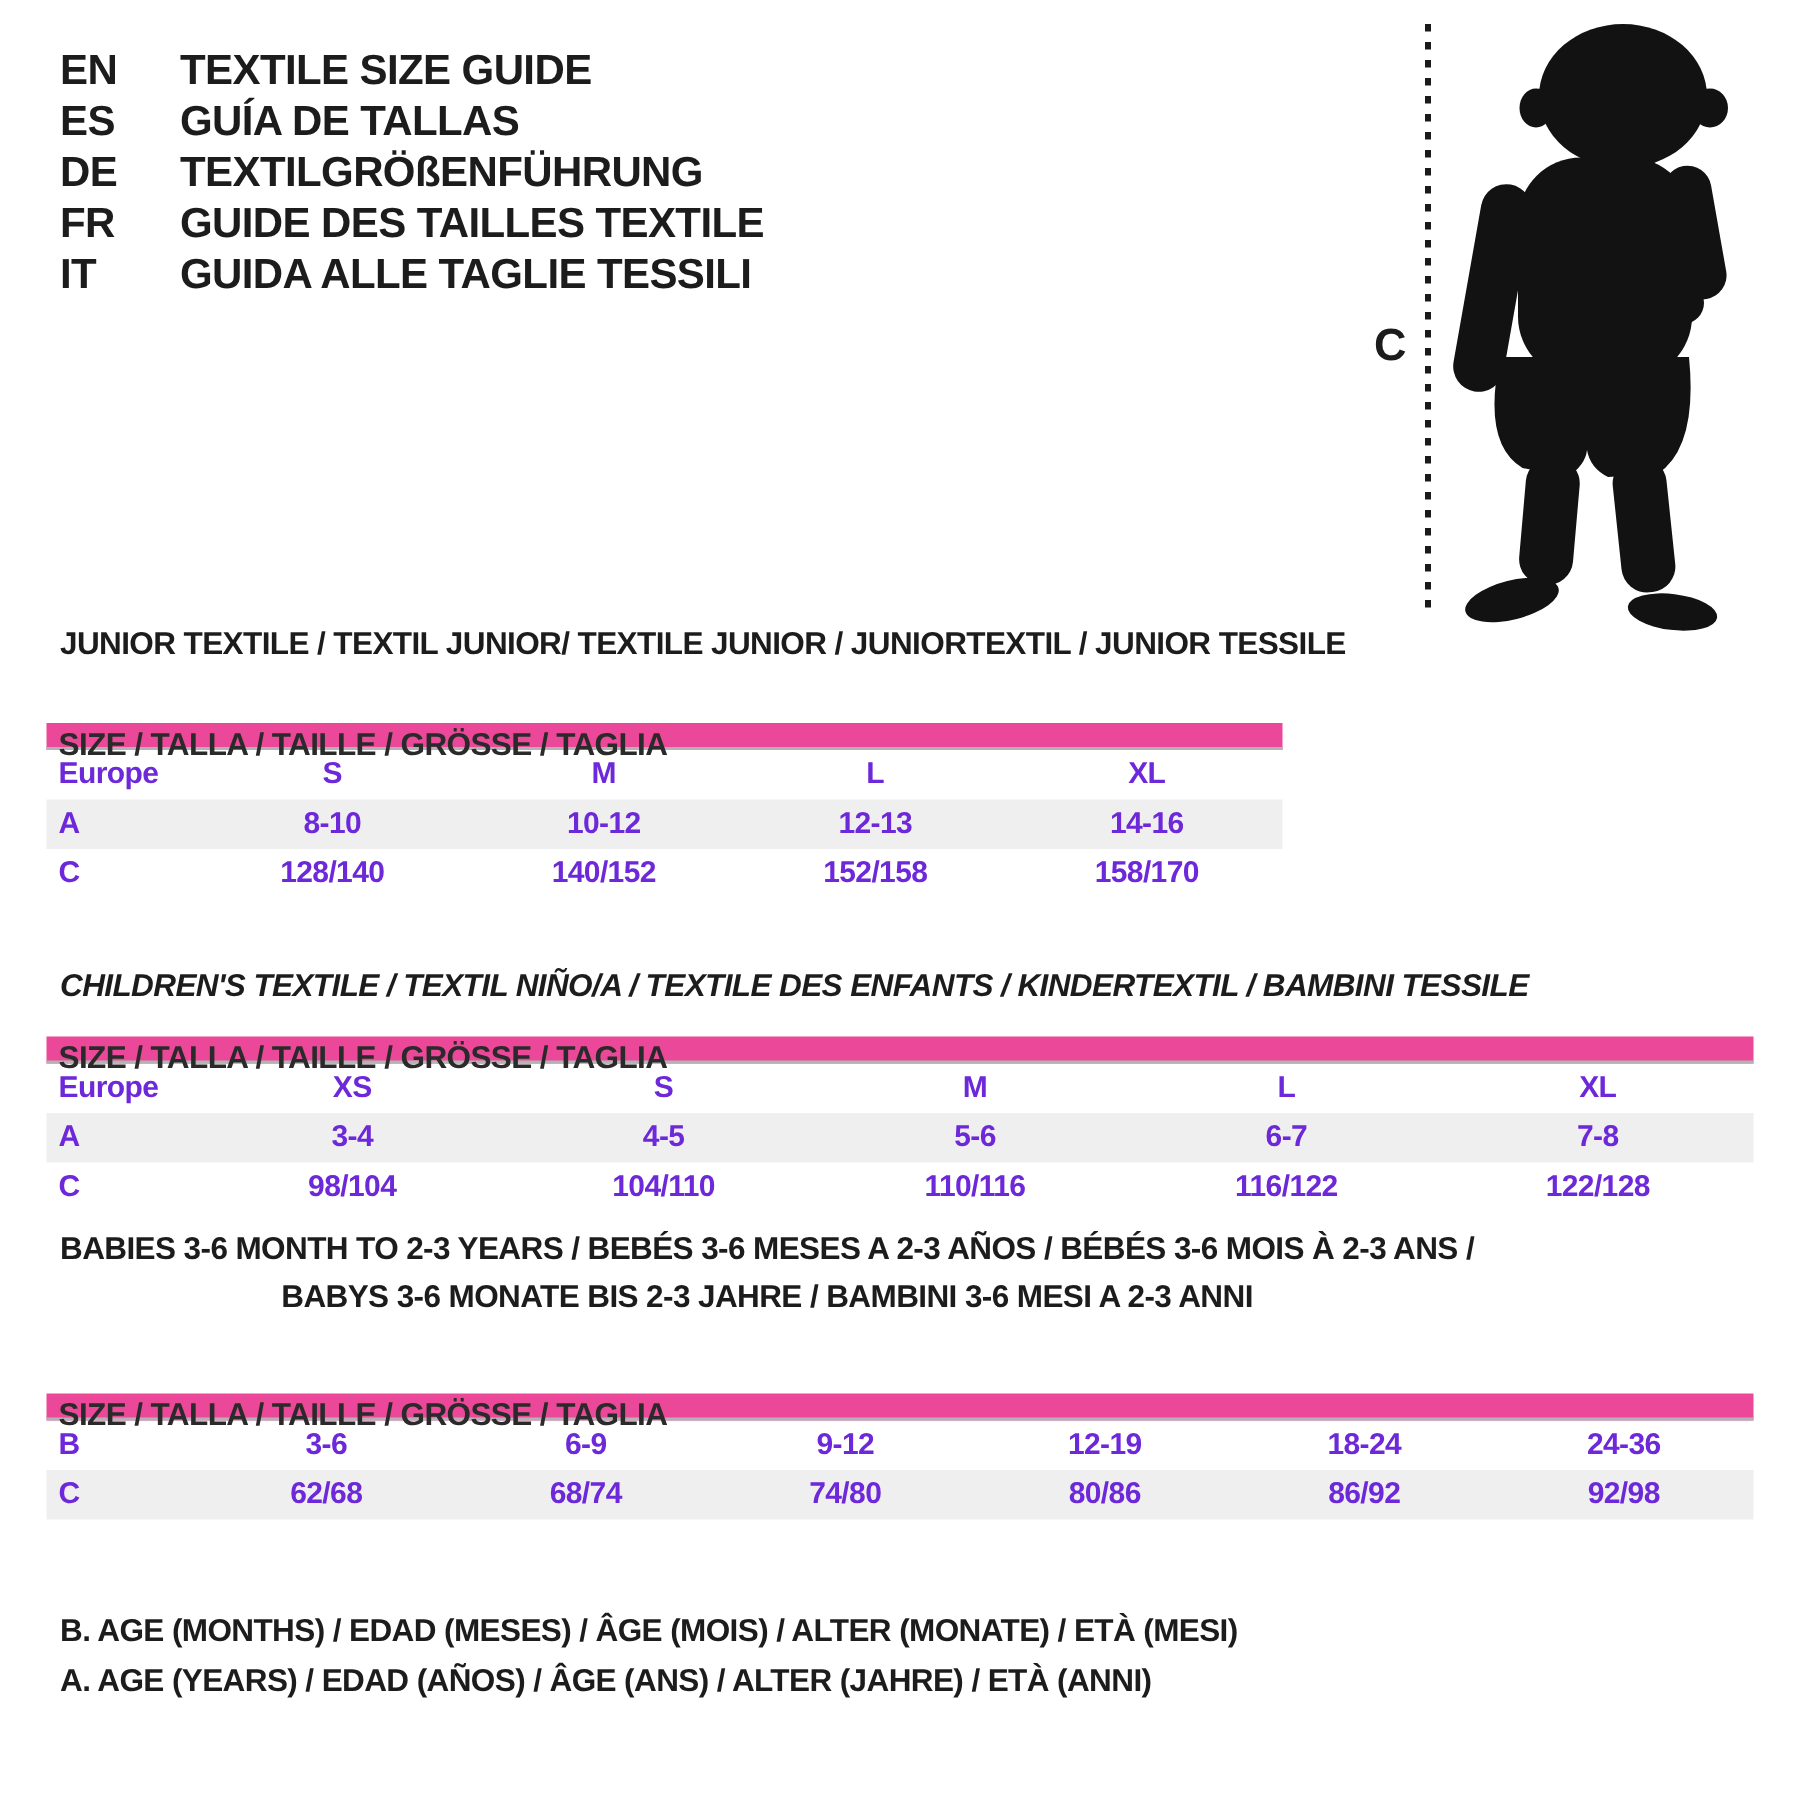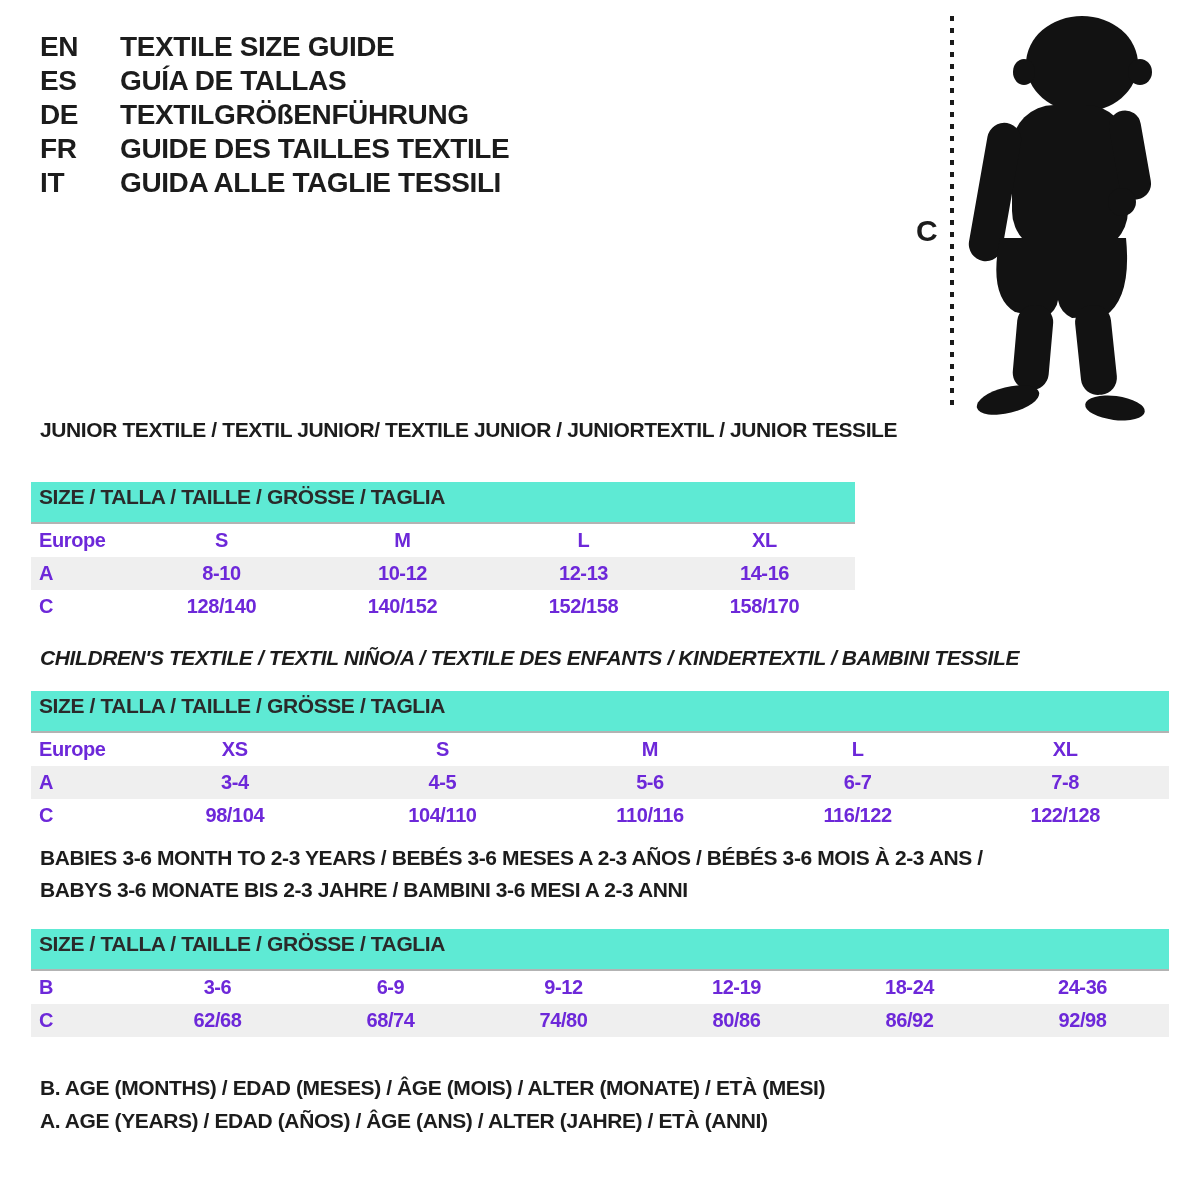--- a/index.html
+++ b/index.html
@@ -16,26 +16,26 @@
   .lang-code { width:80px; }
 
   
   .figure-svg { left:900px; top:10px; }
   .c-label { left:916px; top:214px; font-size:30px; }
 
   
   .section-title { font-size:21px; white-space:nowrap; }
   .title-junior { left:40px; top:418px; }
   .title-children { left:40px; top:646px;font-style:italic; }
-  .title-babies { left:40px; top:842px; line-height:32px; }
+  .title-babies { left:40px; top:817px; line-height:32px;text-align:center; }
 
   
   .size-table { left:31px; }
   .size-bar {
-    height:42px; line-height:29px; background:#5eead4;
+    height:18px; line-height:29px; background:#ec4899;
     border-bottom:2px solid #b3b3b3; box-sizing:border-box;
     padding-left:8px; font-size:21px; color:#2a2a2a;
   }
   .trow { display:flex; height:33px; align-items:center; font-size:20px; color:#6d28d9; }
   .trow.shade { background:#efefef; }
   .label-cell { width:100px; padding-left:8px; box-sizing:border-box; }
   .val-cell { flex:1; text-align:center; }
 
   .t-junior   { top:482px; width:824px; }
   .t-children { top:691px; width:1138px; }

